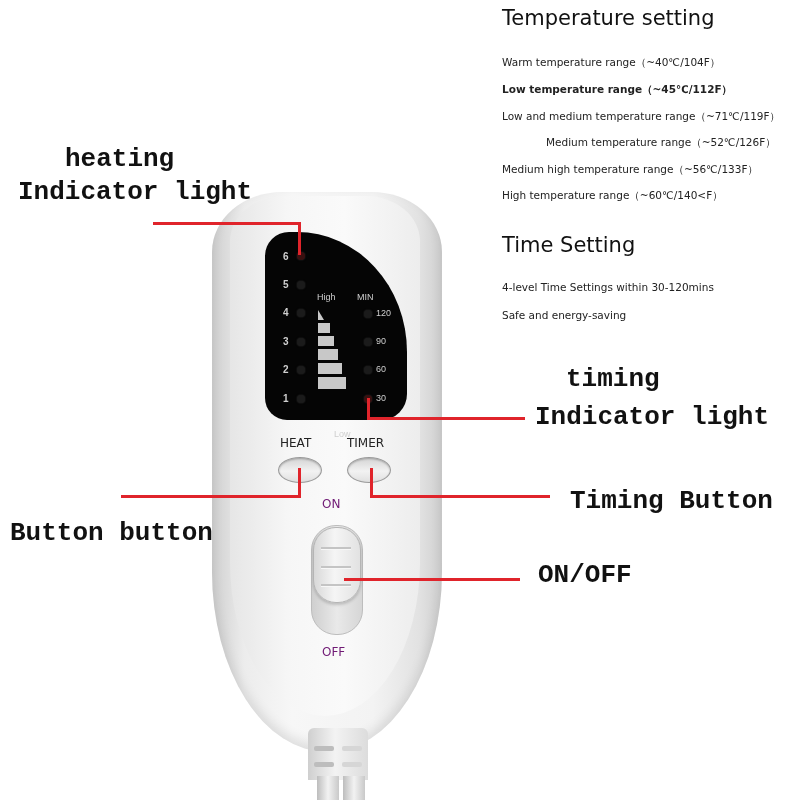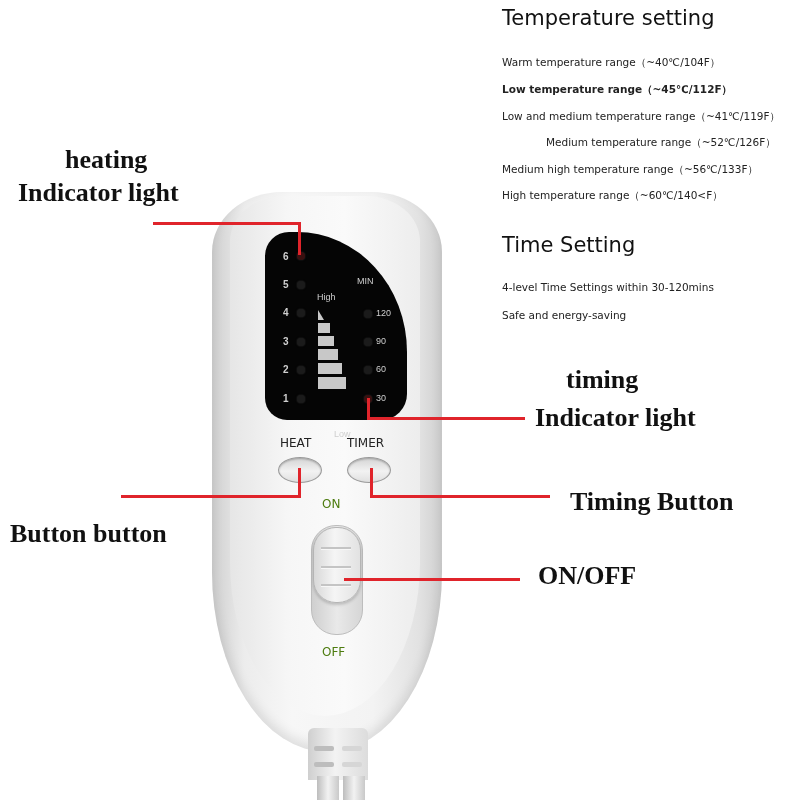--- a/index.html
+++ b/index.html
@@ -5,21 +5,21 @@
   html, body { margin:0; padding:0; }
   body { width:800px; height:800px; background:#ffffff; position:relative; overflow:hidden;
          font-family:"Liberation Sans", sans-serif; color:#111; }
   .abs { position:absolute; }
 
   
   .h-title { font-family:"DejaVu Sans", sans-serif; font-size:21px; color:#111; white-space:nowrap; }
   .spec { font-family:"DejaVu Sans", sans-serif; font-size:10.5px; color:#222; white-space:nowrap; }
 
   
-  .callout { font-family:Liberation Serif, serif; font-weight:bold; font-size:26px; color:#111; white-space:nowrap; line-height:1.2; }
+  .callout { font-family:Liberation Mono, monospace; font-weight:bold; font-size:26px; color:#111; white-space:nowrap; line-height:1.2; }
 
   
   .red { position:absolute; background:#e0242b; }
 
   
   .remote { position:absolute; left:212px; top:192px; width:230px; height:560px;
             border-radius:70px 70px 115px 115px / 60px 60px 180px 180px;
             background:linear-gradient(90deg,#cfcfcf 0%,#ececec 14%,#f7f7f7 35%,#f3f3f3 70%,#e2e2e2 90%,#cfcfcf 100%);
             box-shadow: inset 0 -6px 12px rgba(0,0,0,0.10); }
   .remote-face { position:absolute; left:230px; top:196px; width:190px; height:520px;
@@ -32,42 +32,42 @@
   .lvl-num { position:absolute; color:#cfcfcf; font-size:10px; font-weight:bold; font-family:"Liberation Sans",sans-serif; }
   .led { position:absolute; width:8px; height:8px; border-radius:50%; background:#1b1b1b; box-shadow:0 0 2px #2a2a2a; }
   .led.on { background:#3a1010; }
   .disp-lbl { position:absolute; color:#cfcfcf; font-size:9px; font-family:"Liberation Sans",sans-serif; }
   .bar { position:absolute; background:#c8c8c8; }
 
   
   .btn-lbl { position:absolute; font-family:"DejaVu Sans",sans-serif; font-size:12px; color:#222; }
   .oval { position:absolute; width:42px; height:24px; border-radius:50%;
           background:linear-gradient(180deg,#d4d4d4,#f2f2f2 55%,#e0e0e0); border:1px solid #9a9a9a; box-shadow:inset 0 1px 2px rgba(0,0,0,0.25); }
-  .onoff-lbl { position:absolute; font-family:"DejaVu Sans",sans-serif; font-size:12px; color:#4d7c0f; }
+  .onoff-lbl { position:absolute; font-family:"DejaVu Sans",sans-serif; font-size:12px; color:#701a75; }
 
   
   .switch-track { position:absolute; left:311px; top:525px; width:50px; height:108px; border-radius:25px;
                   background:linear-gradient(90deg,#cfcfcf,#e9e9e9 50%,#d6d6d6); border:1px solid #bdbdbd; }
   .switch-knob { position:absolute; left:313px; top:527px; width:46px; height:74px; border-radius:23px;
                  background:linear-gradient(90deg,#d8d8d8,#f5f5f5 45%,#e2e2e2); border:1px solid #b5b5b5; box-shadow:0 2px 3px rgba(0,0,0,0.18); }
   .grip { position:absolute; height:2px; background:#c4c4c4; border-bottom:1px solid #f7f7f7; }
 
   
   .strain { position:absolute; left:308px; top:728px; width:60px; height:52px; border-radius:6px 6px 0 0;
             background:linear-gradient(90deg,#cfcfcf,#f3f3f3 45%,#dcdcdc); }
   .rib { position:absolute; height:5px; background:#bdbdbd; border-radius:2px; }
   .cable { position:absolute; top:776px; width:22px; height:24px; background:linear-gradient(90deg,#bdbdbd,#f2f2f2 50%,#c9c9c9); }
 </style>
 </head>
 <body>
 
 <div class="abs h-title" style="left:502px;top:6px;">Temperature setting</div>
 <div class="abs spec" style="left:502px;top:56px;">Warm temperature range（~40℃/104F）</div>
 <div class="abs spec" style="left:502px;top:83px;font-weight:bold;">Low temperature range（~45℃/112F）</div>
-<div class="abs spec" style="left:502px;top:110px;">Low and medium temperature range（~41℃/119F）</div>
+<div class="abs spec" style="left:502px;top:110px;">Low and medium temperature range（~71℃/119F）</div>
 <div class="abs spec" style="left:502px;top:136px;margin-left:44px;">Medium temperature range（~52℃/126F）</div>
 <div class="abs spec" style="left:502px;top:163px;">Medium high temperature range（~56℃/133F）</div>
 <div class="abs spec" style="left:502px;top:189px;">High temperature range（~60℃/140&lt;F）</div>
 
 <div class="abs h-title" style="left:502px;top:233px;">Time Setting</div>
 <div class="abs spec" style="left:502px;top:281px;">4-level Time Settings within 30-120mins</div>
 <div class="abs spec" style="left:502px;top:309px;">Safe and energy-saving</div>
 
 <div class="remote"></div>
 <div class="remote-face"></div>
@@ -82,21 +82,21 @@
 <div class="led" style="left:297px;top:309px;"></div>
 <div class="lvl-num" style="left:283px;top:336px;">3</div>
 <div class="led" style="left:297px;top:338px;"></div>
 <div class="lvl-num" style="left:283px;top:364px;">2</div>
 <div class="led" style="left:297px;top:366px;"></div>
 <div class="lvl-num" style="left:283px;top:393px;">1</div>
 <div class="led" style="left:297px;top:395px;"></div>
 
 <div class="disp-lbl" style="left:317px;top:292px;">High</div>
 <div class="disp-lbl" style="left:334px;top:397px;margin-top:32px;">Low</div>
-<div class="disp-lbl" style="left:357px;top:276px;">MIN</div>
+<div class="disp-lbl" style="left:357px;top:292px;">MIN</div>
 
 <div>
   <div class="bar" style="left:318px;top:310px;width:6px;height:10px;clip-path:polygon(0 0,100% 100%,0 100%);"></div>
   <div class="bar" style="left:318px;top:323px;width:12px;height:10px;"></div>
   <div class="bar" style="left:318px;top:336px;width:16px;height:10px;"></div>
   <div class="bar" style="left:318px;top:349px;width:20px;height:11px;"></div>
   <div class="bar" style="left:318px;top:363px;width:24px;height:11px;"></div>
   <div class="bar" style="left:318px;top:377px;width:28px;height:12px;"></div>
 </div>
 

